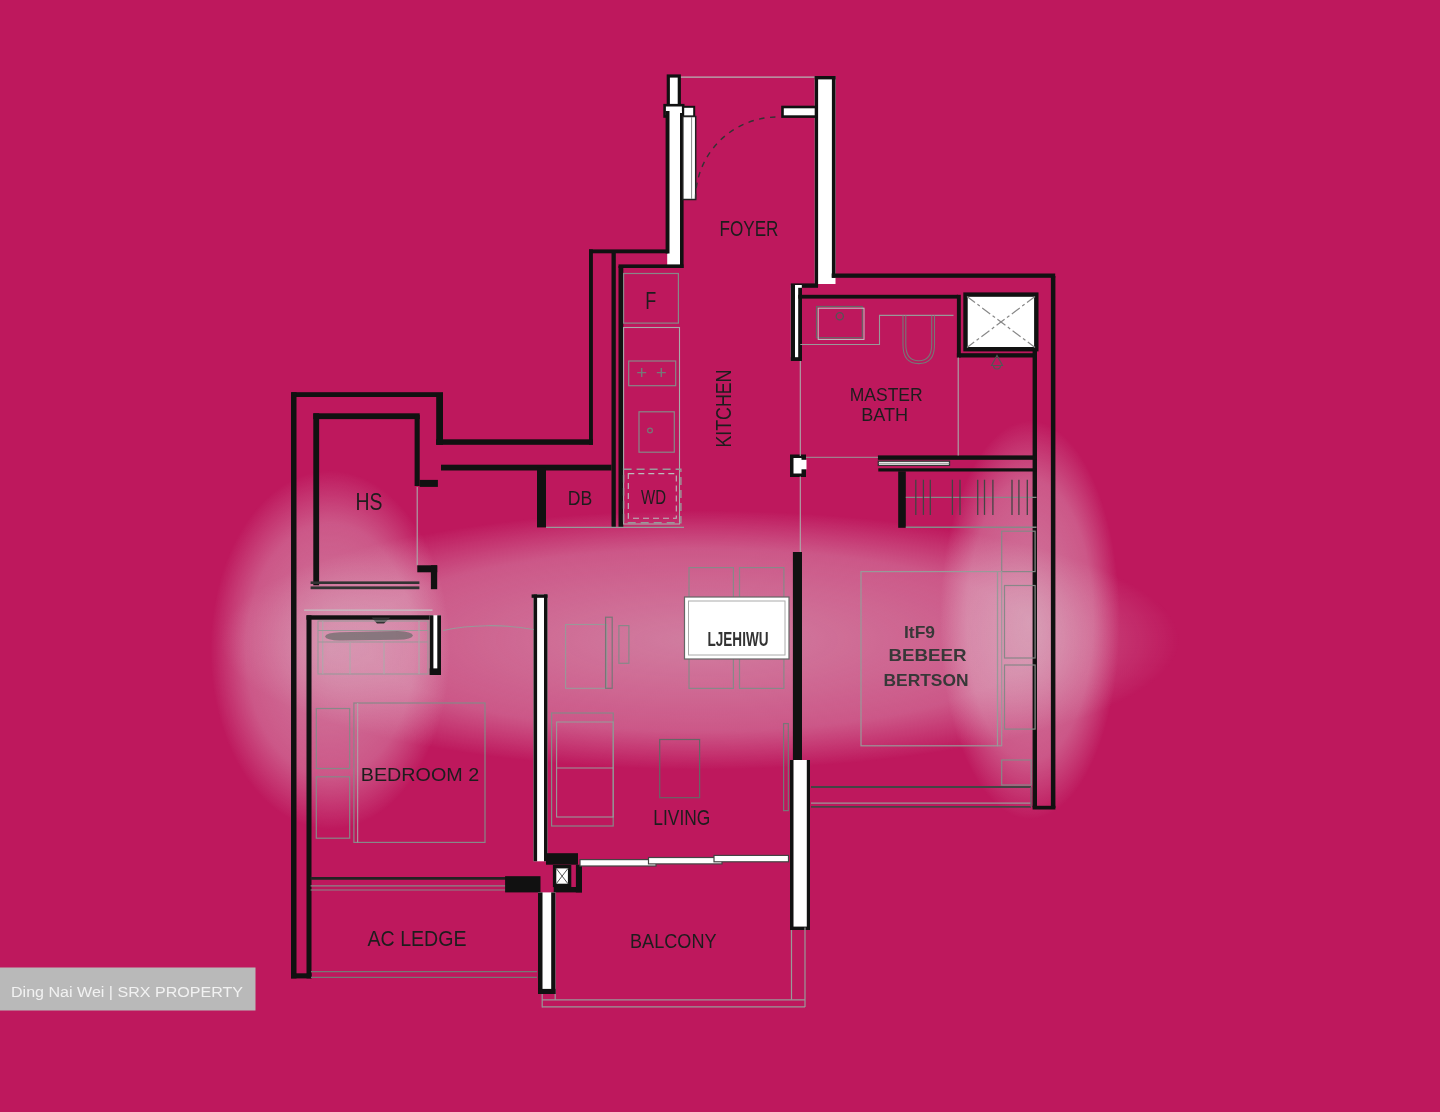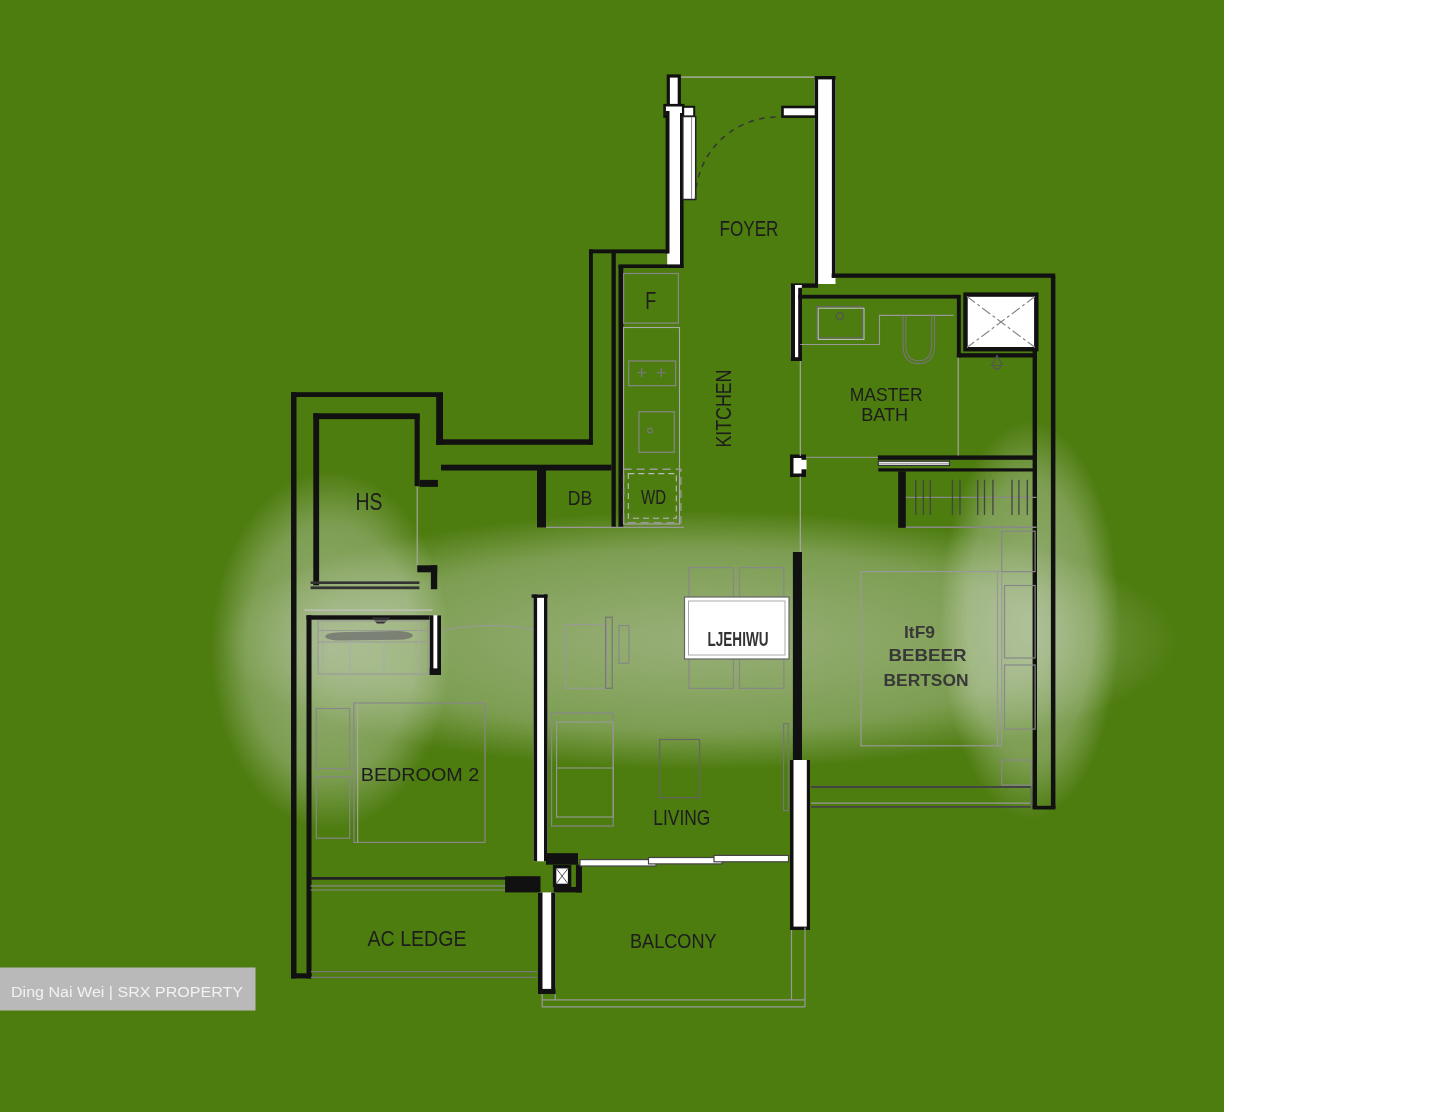--- a/index.html
+++ b/index.html
@@ -1,16 +1,16 @@
 <!DOCTYPE html>
 <html><head>
 <meta charset="utf-8">
 <style>
   html,body{margin:0;padding:0;background:#ffffff;}
-  #page{position:relative;width:1224px;height:1112px;background:#4d7c0f;overflow:hidden;font-family:"Liberation Sans",sans-serif;}
+  #page{position:relative;width:1440px;height:1112px;background:#be185d;overflow:hidden;font-family:"Liberation Sans",sans-serif;}
   svg{position:absolute;top:0;left:0;filter:blur(0.33px);}
   text{font-family:"Liberation Sans",sans-serif;}
 </style>
 </head>
 <body>
 <div id="page">
 <svg width="1440" height="1112" viewBox="0 0 1440 1112" fill="#1d1d1d">
 <defs>
 <radialGradient id="wash1" cx="50%" cy="50%" r="50%">
 <stop offset="0%" stop-color="#e3e3e3" stop-opacity="0.5"></stop>

